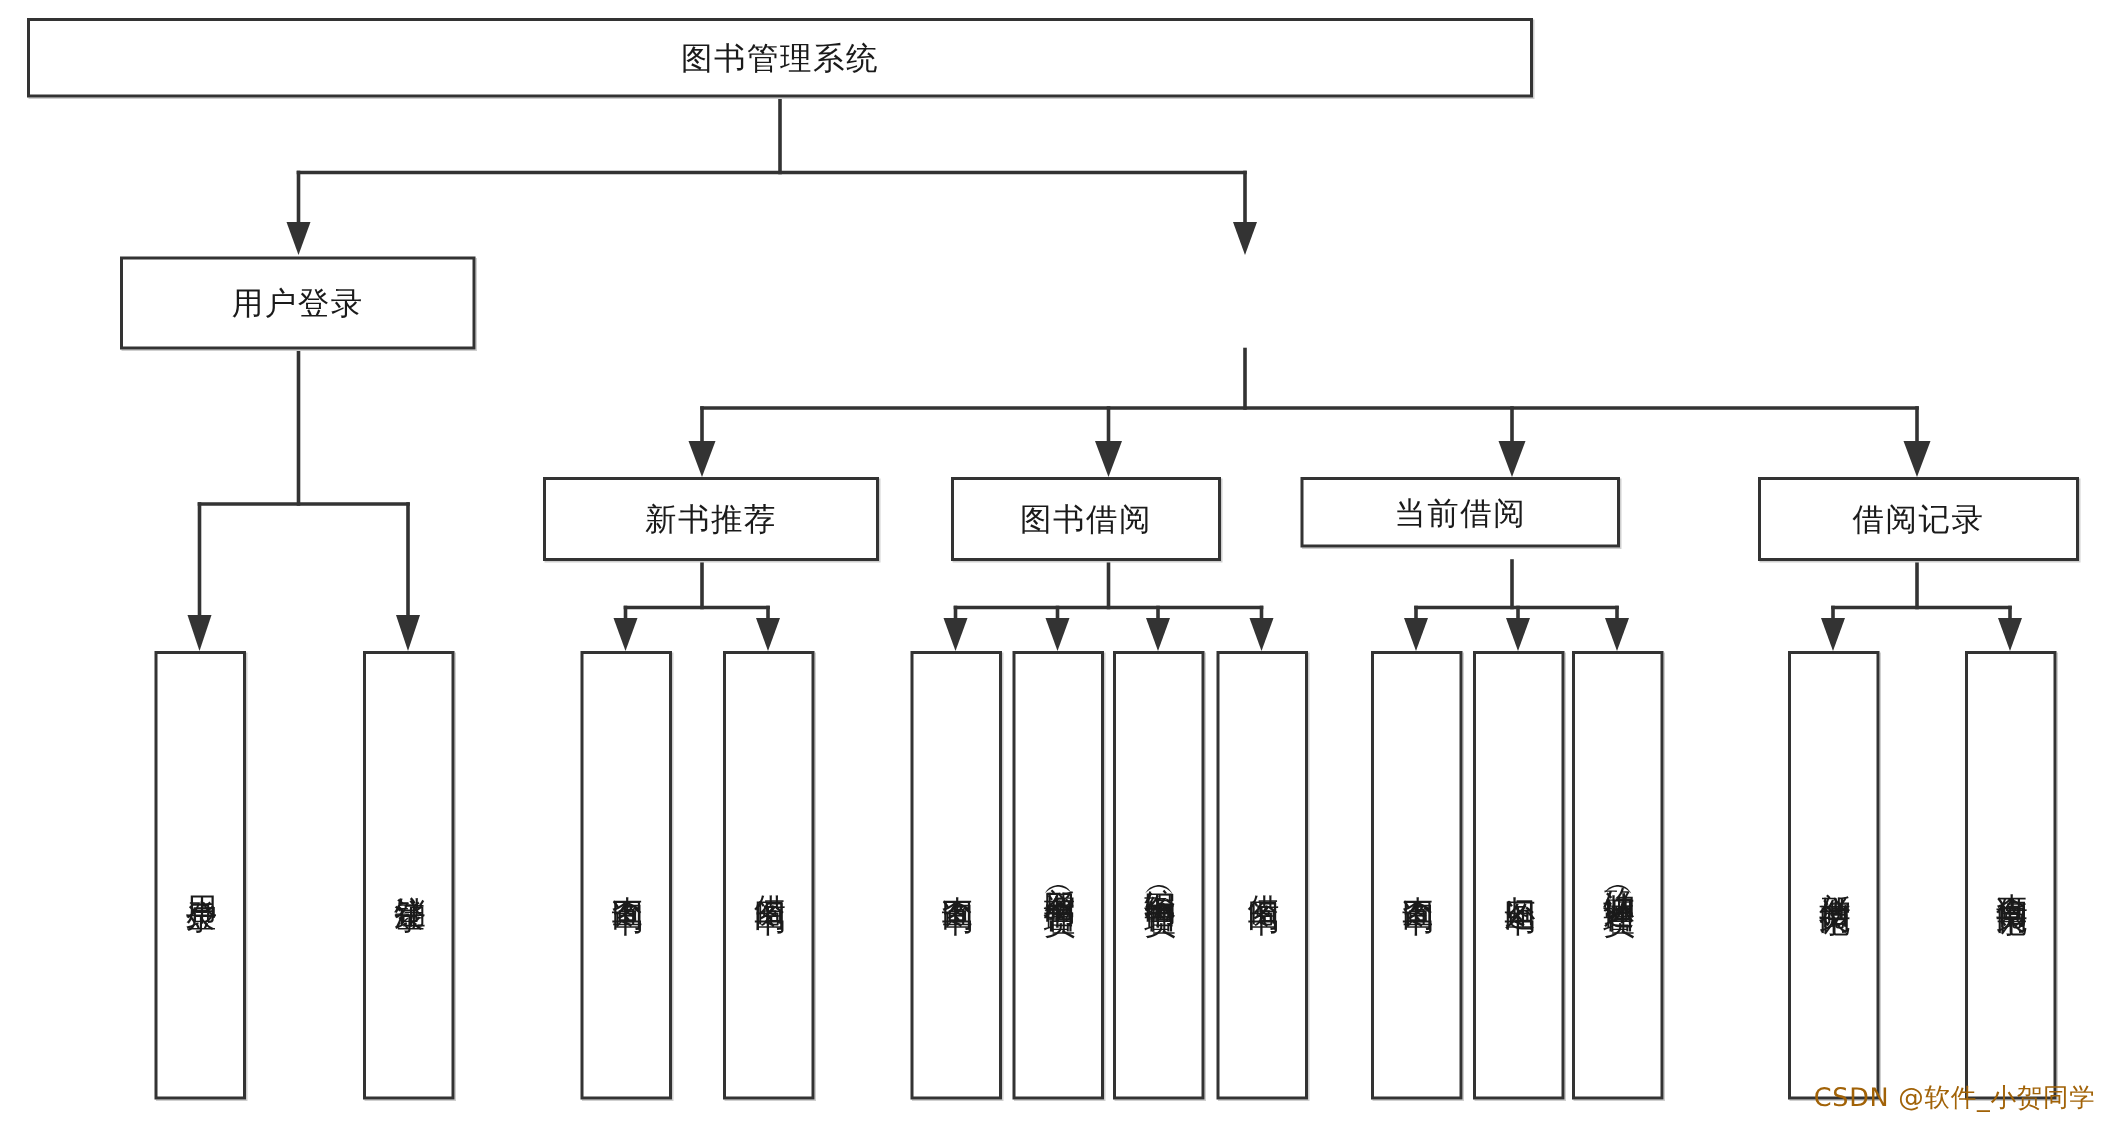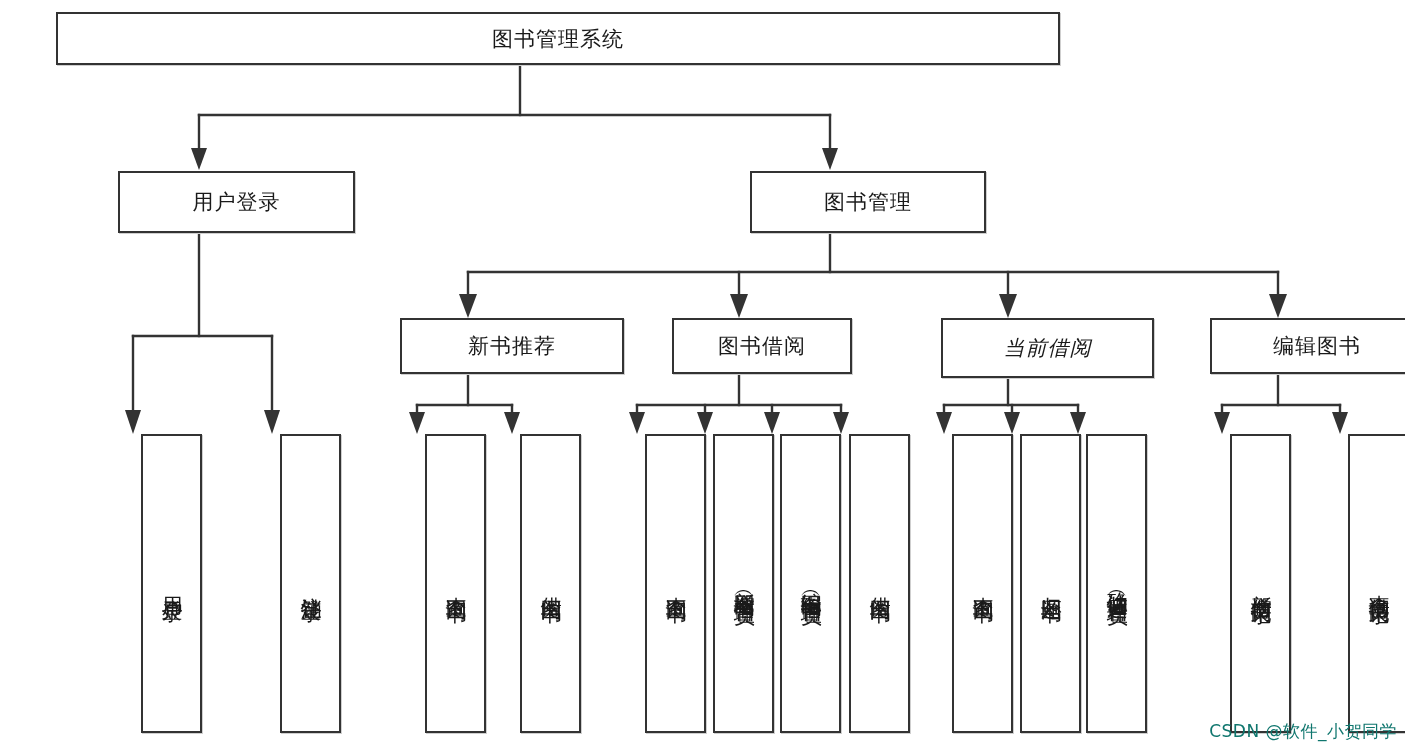--- a/index.html
+++ b/index.html
@@ -20,21 +20,20 @@
   .node {
     position: absolute;
     box-sizing: border-box;
     border: 2px solid #333333;
     background: #ffffff;
     display: flex;
     align-items: center;
     justify-content: center;
     color: #1a1a1a;
     box-shadow: 1px 1px 0 #cfcfcf;
-    margin-left: 38px;
   }
   .node.h {
     font-size: 21px;
     letter-spacing: 1px;
     white-space: nowrap;
   }
   .node.v {
     writing-mode: vertical-rl;
     text-orientation: upright;
     font-size: 21px;
@@ -63,21 +62,21 @@
     stroke-linecap: square;
   }
   .arrowhead {
     fill: #333333;
   }
   #watermark {
     position: absolute;
     right: 8px;
     bottom: 4px;
     font-size: 17px;
-    color: #0f766e;
+    color: #a16207;
     white-space: nowrap;
     letter-spacing: 0.5px;
   }
 </style>
 </head>
 <body>
 
 <div id="canvas">
 
   <svg id="edges" viewBox="0 0 1405 747">
@@ -143,35 +142,32 @@
     <polygon class="arrowhead" points="1332,412 1348,412 1340,434"></polygon>
   </svg>
 
   <div class="node h" style="left:18px; top:12px; width:1004px; height:53px;">
     <span>图书管理系统</span>
   </div>
 
   <div class="node h" style="left:80px; top:171px; width:237px; height:62px;">
     <span>用户登录</span>
   </div>
-  <div class="node h" style="left:712px; top:171px; width:236px; height:62px;">
-    <span>图书管理</span>
-  </div>
 
   <div class="node h" style="left:362px; top:318px; width:224px; height:56px;">
     <span>新书推荐</span>
   </div>
   <div class="node h" style="left:634px; top:318px; width:180px; height:56px;">
     <span>图书借阅</span>
   </div>
-  <div class="node h" style="left:903px; top:318px; width:213px; height:60px;font-style:italic;">
+  <div class="node h" style="left:867px; top:318px; width:213px; height:47px;">
     <span>当前借阅</span>
   </div>
   <div class="node h" style="left:1172px; top:318px; width:214px; height:56px;">
-    <span>编辑图书</span>
+    <span>借阅记录</span>
   </div>
 
   <div class="node v" style="left:103px; top:434px; width:61px; height:299px;">
     <span class="vtxt">用户登录</span>
   </div>
   <div class="node v" style="left:242px; top:434px; width:61px; height:299px;">
     <span class="vtxt">注销登录</span>
   </div>
 
   <div class="node v" style="left:387px; top:434px; width:61px; height:299px;">

